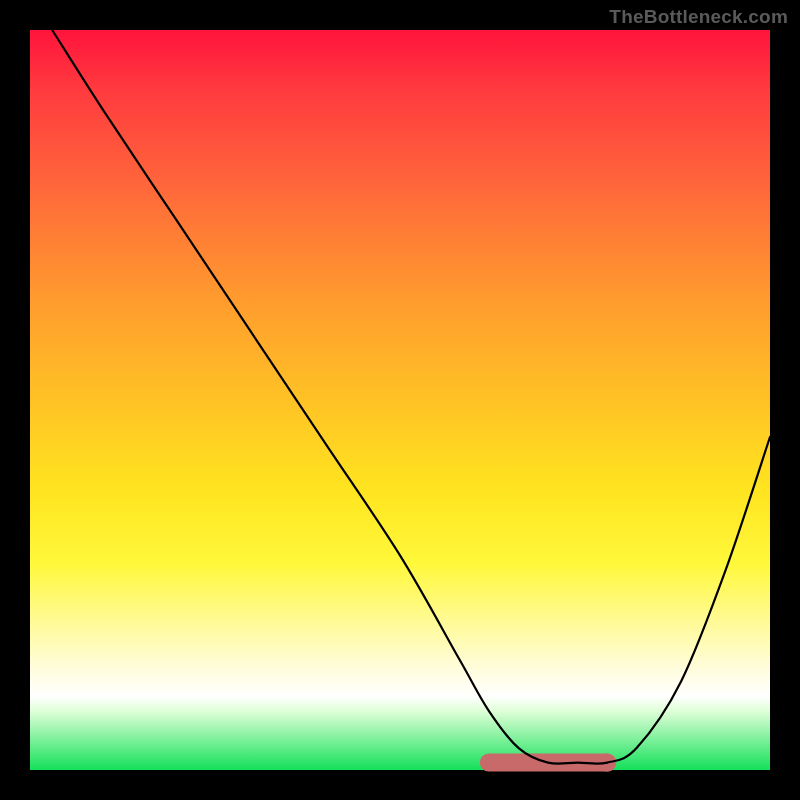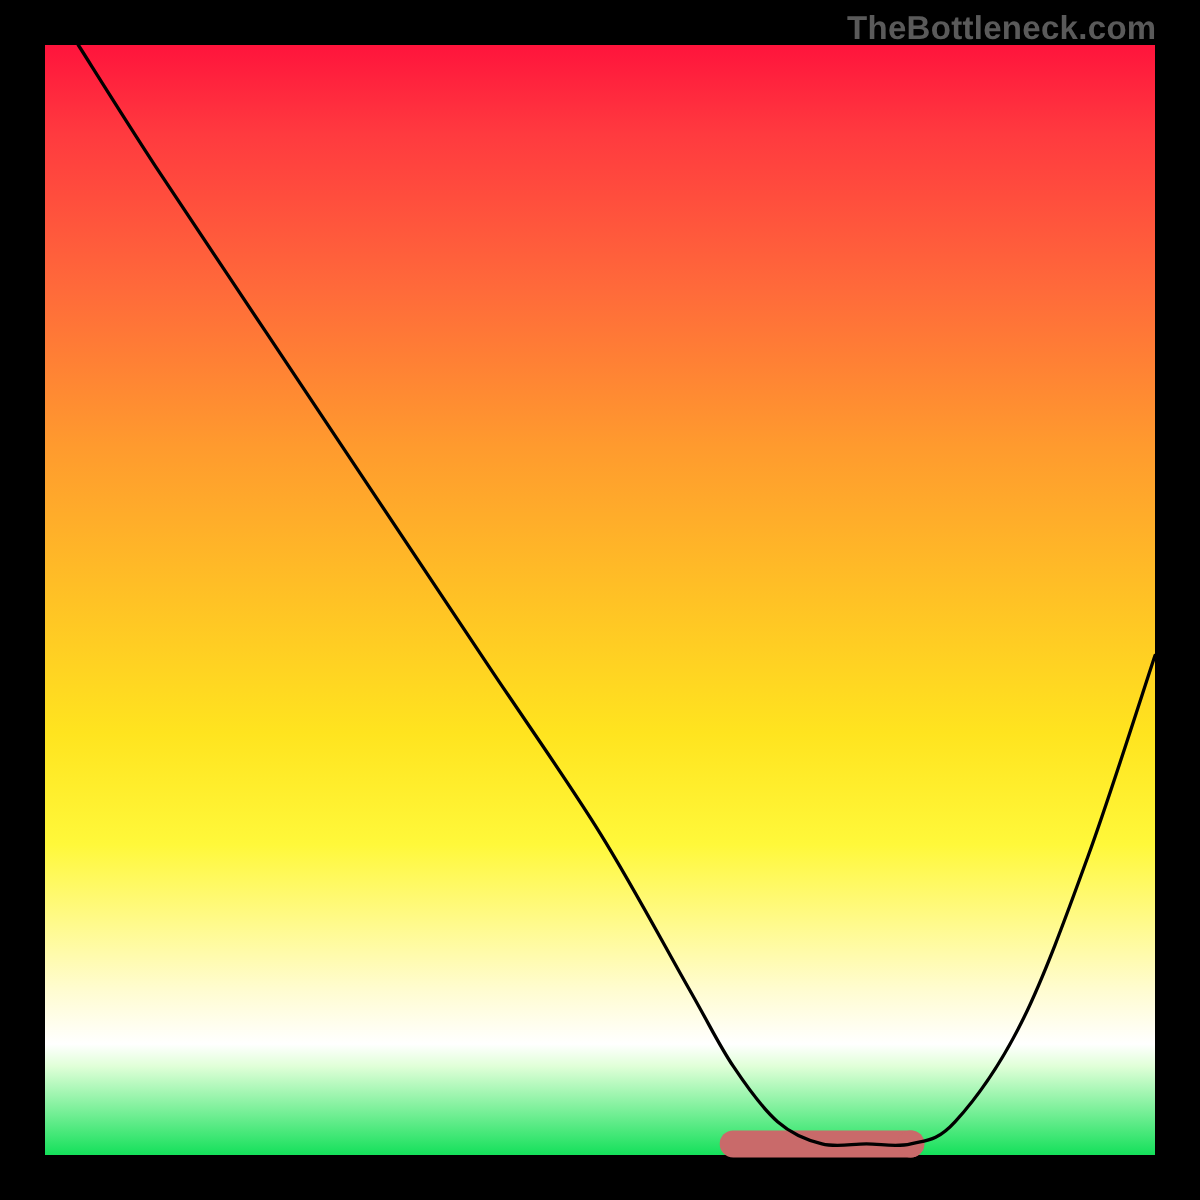--- a/index.html
+++ b/index.html
@@ -34,23 +34,23 @@
       #fff83a 72%,
       #fffccf 85%,
       #ffffff 90%,
       #e0ffd8 92%,
       #14e05a 100%
     );
   }
   .watermark {
     position: absolute;
     top: 6px;
-    right: 29px;
+    right: 12px;
     font-family: Arial, Helvetica, sans-serif;
-    font-size: 22px;
+    font-size: 19px;
     font-weight: 600;
     color: #5a5a5a;
     letter-spacing: 0.2px;
     user-select: none;
   }
   svg.curve {
     position: absolute;
     left: 0;
     top: 0;
     width: 740px;

